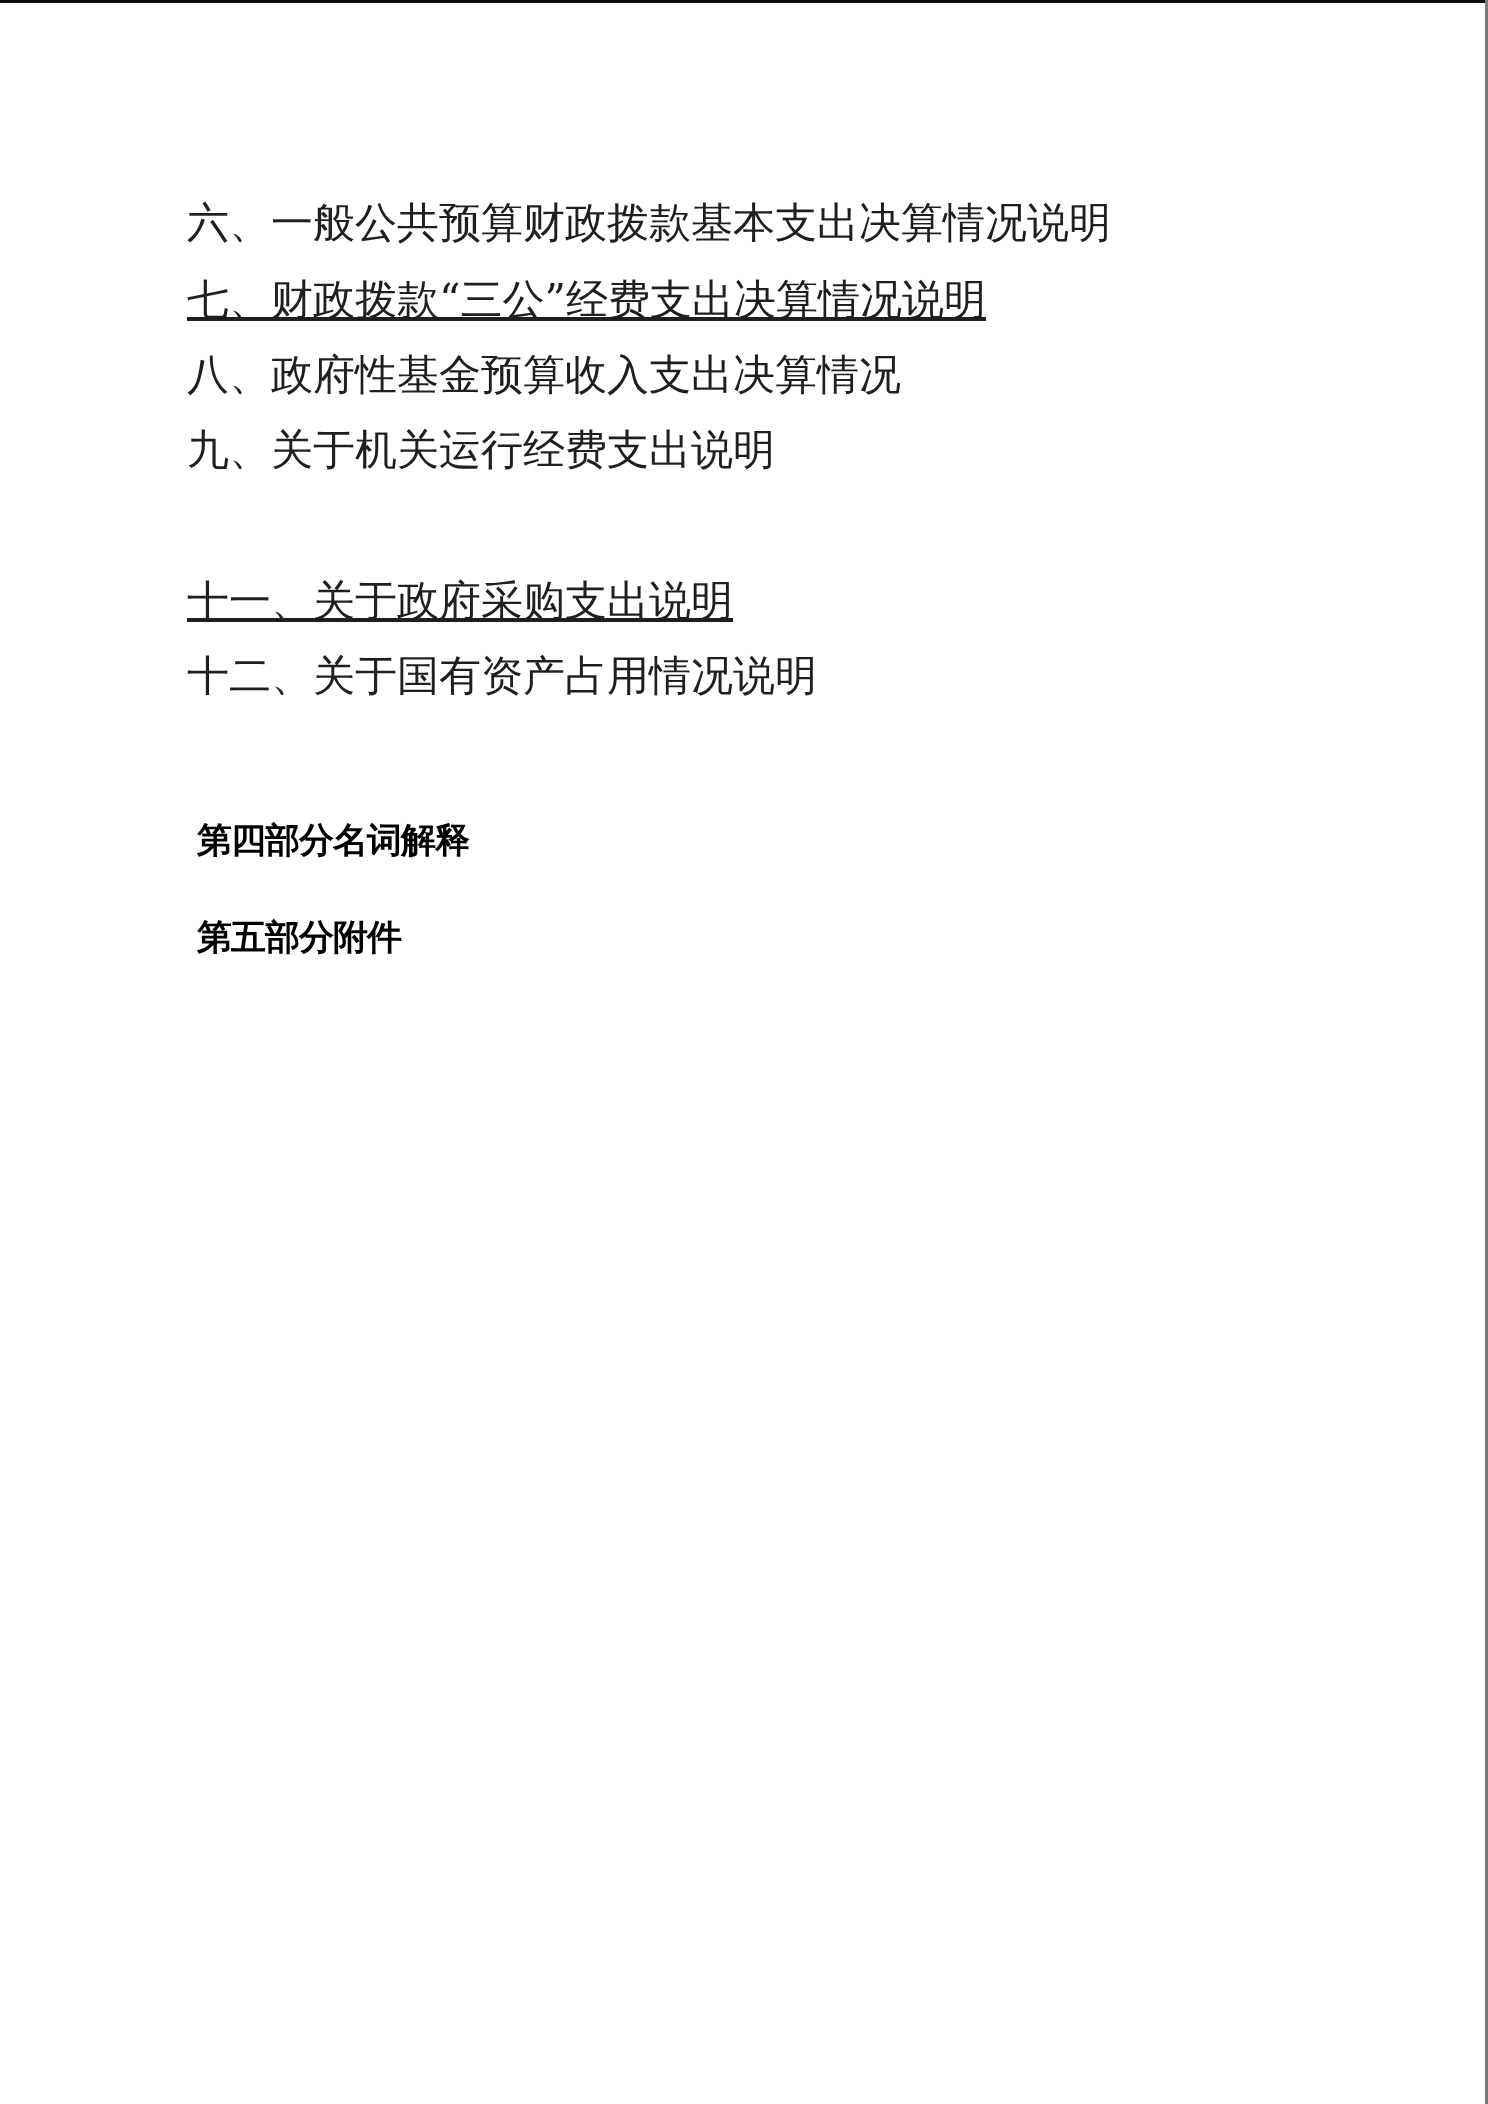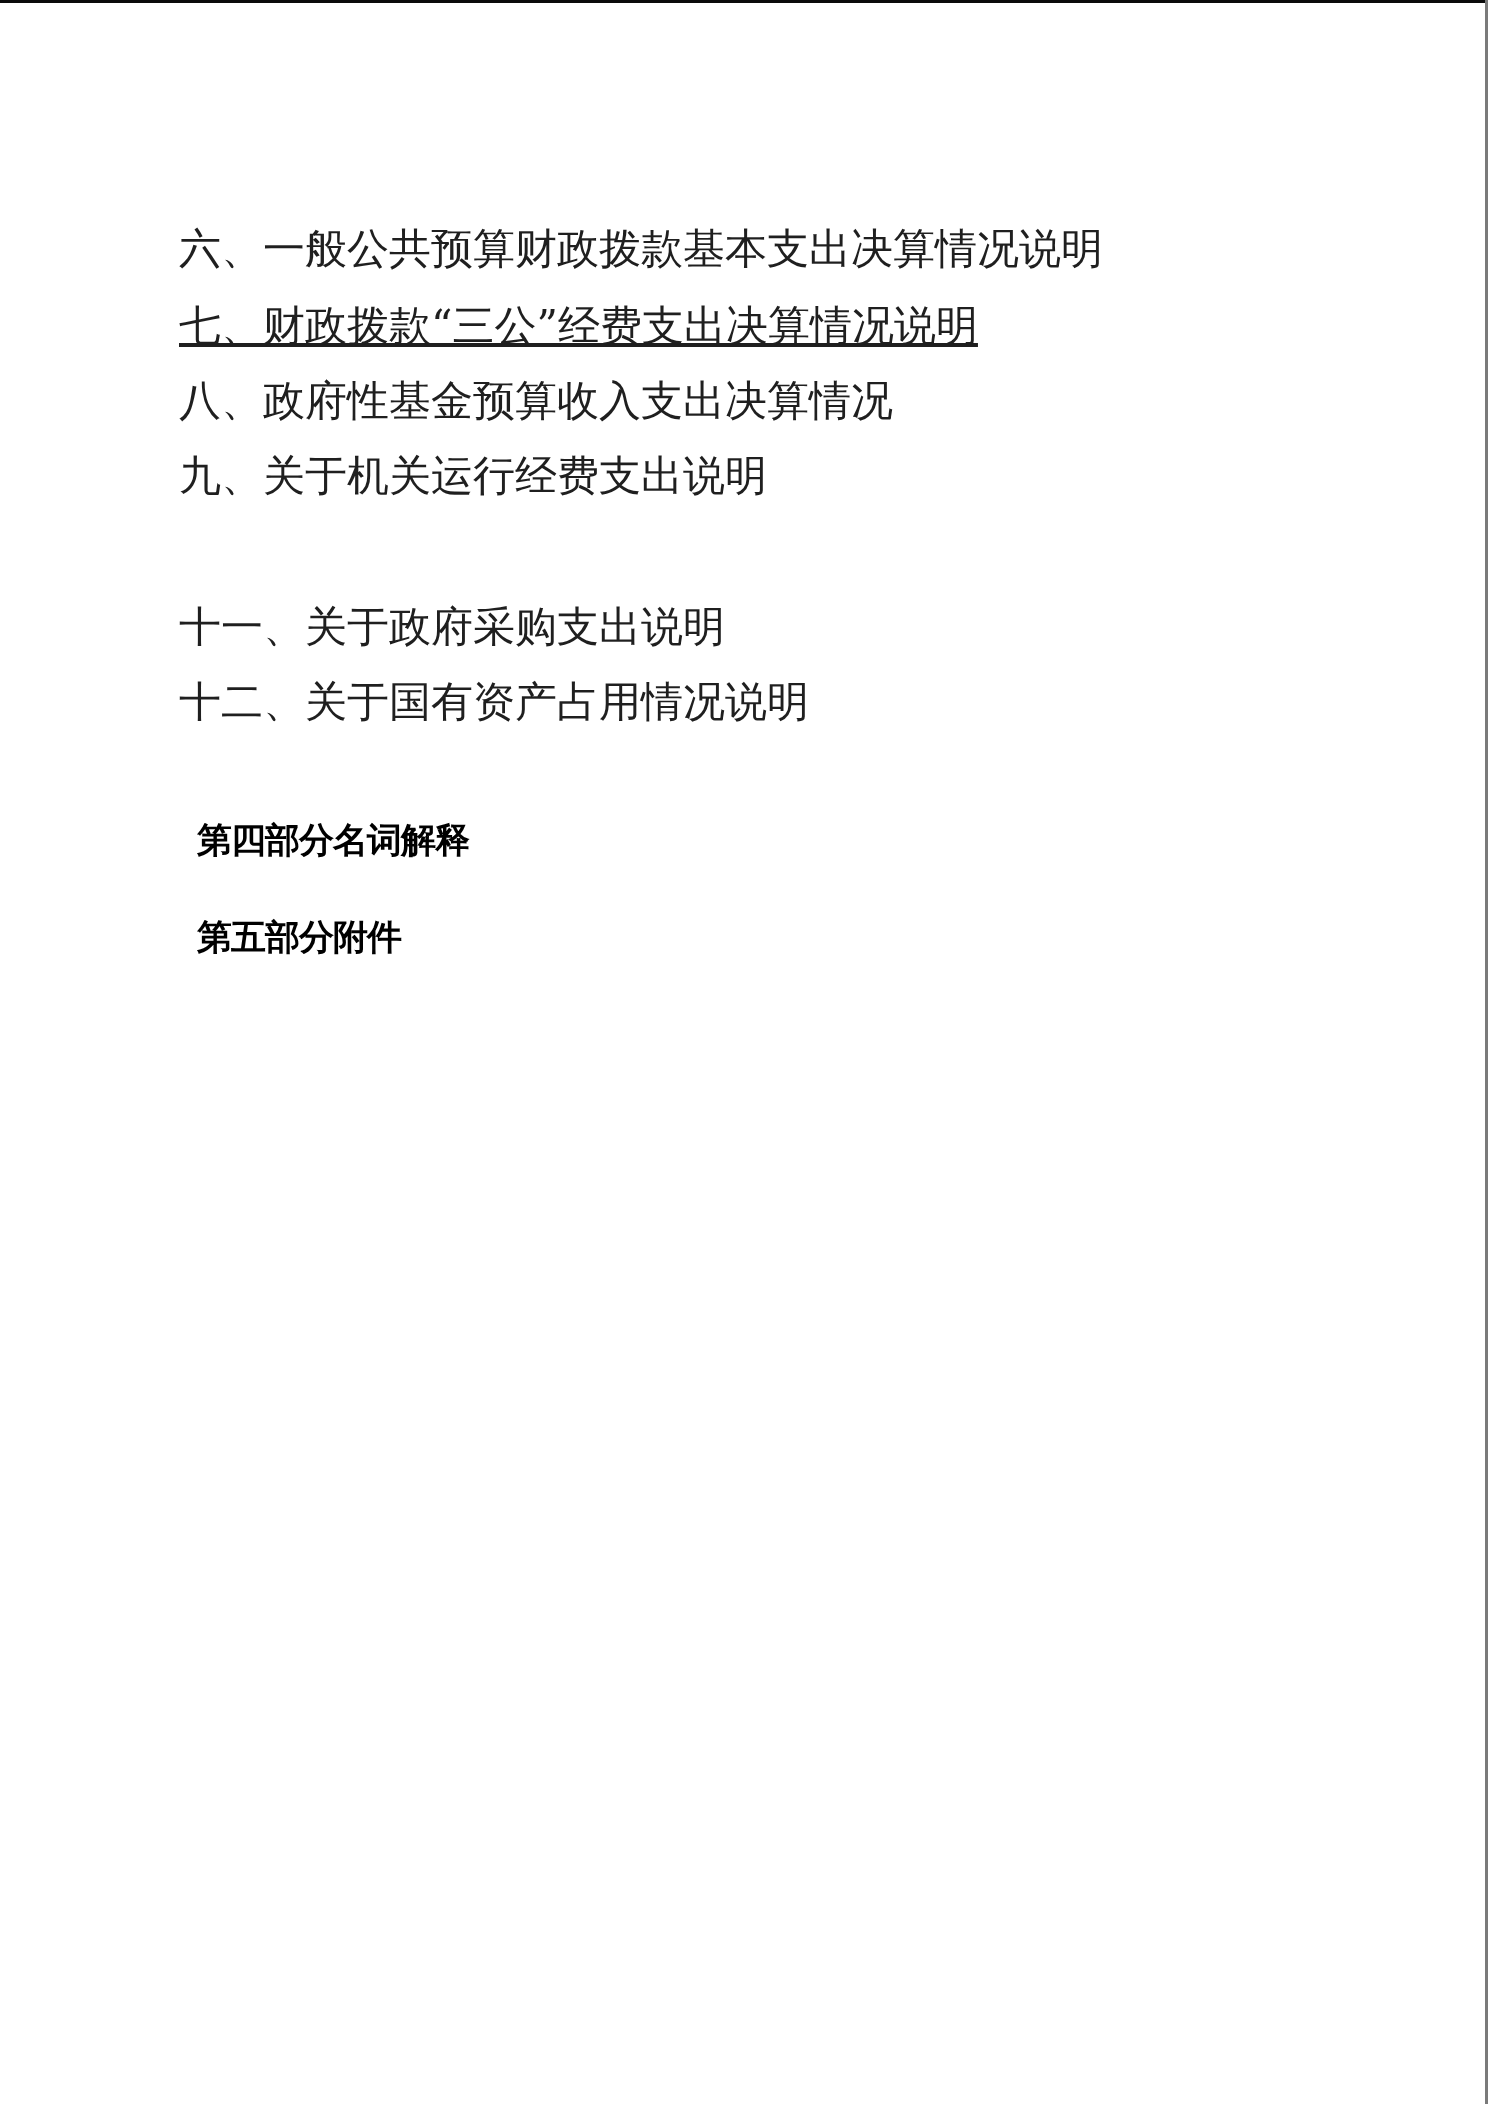--- a/index.html
+++ b/index.html
@@ -28,36 +28,35 @@
   .right-border {
     position: absolute;
     top: 0;
     right: 0;
     width: 3px;
     height: 2104px;
     background: #7a7a7a;
   }
   .toc-item {
     position: absolute;
-    left: 179px;
+    left: 187px;
     width: 1200px;
     font-family: "DejaVu Serif", "Liberation Serif", serif;
     font-size: 42px;
     line-height: 48px;
     color: #1f1f1f;
     letter-spacing: 0px;
     white-space: nowrap;
-    margin-top: 26px;
   }
   .toc-item.i0 { top: 199px; }
   .toc-item.i1 { top: 276px; text-decoration: underline; }
   .toc-item.i2 { top: 351px; }
   .toc-item.i3 { top: 426px; }
   .toc-item.i4 { top: 501px; }
-  .toc-item.i5 { top: 577px; }
+  .toc-item.i5 { top: 577px; text-decoration: underline; }
   .toc-item.i6 { top: 652px; }
   .toc-item.i7 { top: 727px; }
   .section-heading {
     position: absolute;
     left: 197px;
     width: 1200px;
     font-family: "DejaVu Sans", "Liberation Sans", sans-serif;
     font-weight: 700;
     font-size: 35px;
     line-height: 48px;

